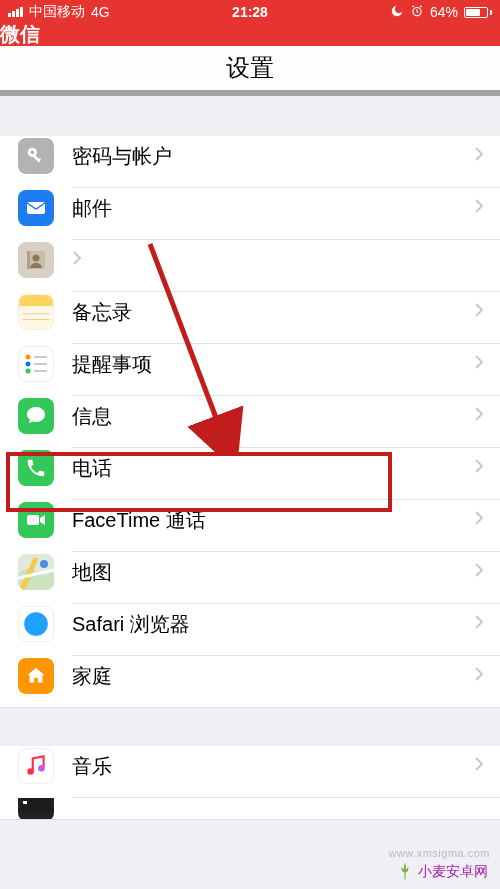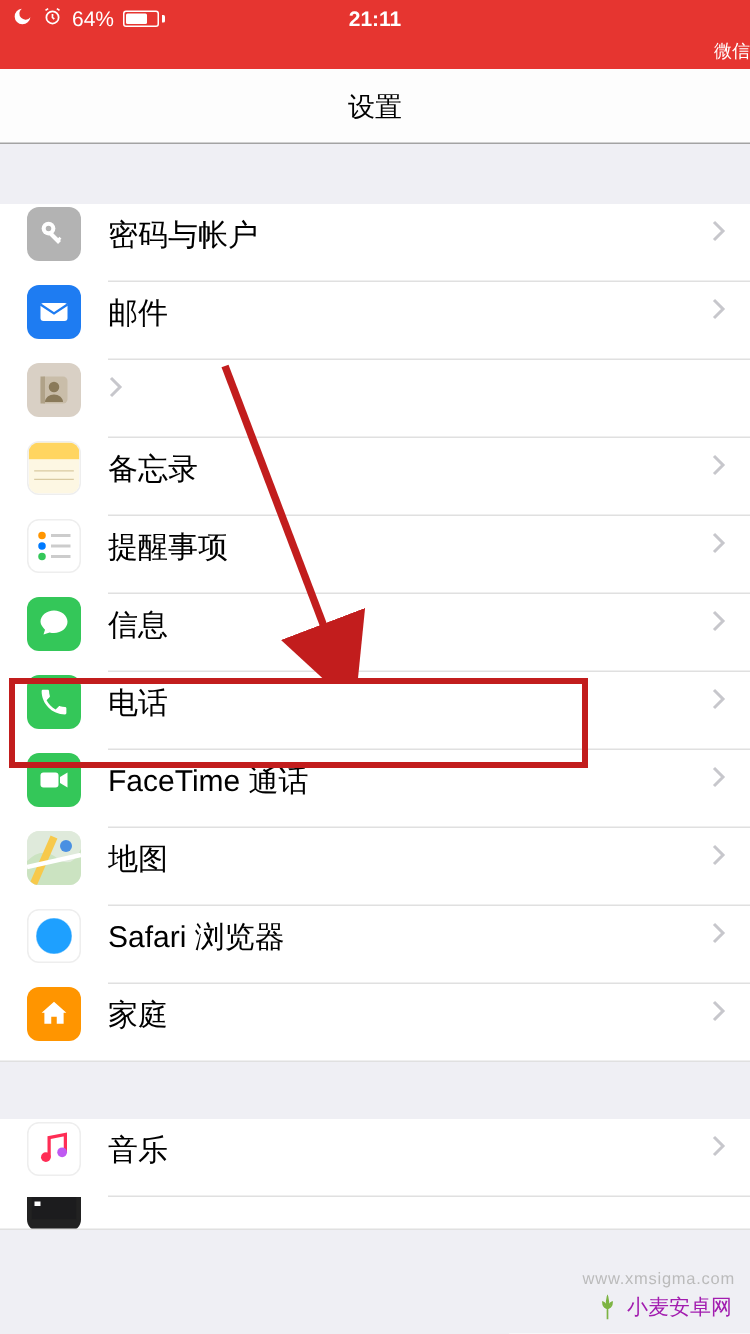--- a/index.html
+++ b/index.html
@@ -32,30 +32,31 @@
     .signal-bars span:nth-child(4){height:10px}
     .battery { display:flex; align-items:center; gap:2px; }
     .battery-body { width: 24px; height: 11px; border: 1px solid #fff; border-radius: 2px; position: relative; }
     .battery-fill { position:absolute; left:1px; top:1px; bottom:1px; width:64%; background:#fff; border-radius:1px;}
     .battery-tip { width:2px; height:5px; background:#fff; border-radius:0 1px 1px 0;}
 
     .app-title-bar {
       height: 22px;
       background: #e63530;
       color: #fff;
-      text-align: right;
-      font-size: 12px;
+      text-align: left;
+      font-size: 20px;
       line-height: 20px;
+      font-weight: bold;
     }
     .page-header {
       height: 50px;
       background:#fdfdfd;
-      border-bottom: 1px solid #a3a3a3;
+      border-bottom: 6px solid #a3a3a3;
       display:flex; align-items:center; justify-content:center;
-      font-size: 18px;
+      font-size: 24px;
       font-weight: 500;
       color:#000;
     }
 
     .group-gap { height: 40px; }
     .small-gap { height: 38px; }
 
     .list-group { background:#fff; }
     .row {
       display:flex;
@@ -116,21 +117,31 @@
       color:#bbb;
       letter-spacing:0.5px;
       z-index:60;
       margin-left:35px;
     }
   </style>
 </head>
 <body>
 
 <div class="status-bar">
-  <div class="status-center">21:11</div>
+  <div class="status-left">
+    <span class="signal-bars">
+        <span></span>
+        <span></span>
+        <span></span>
+        <span></span>
+      </span>
+    <span>中国移动</span>
+    <span>4G</span>
+  </div>
+  <div class="status-center">21:28</div>
   <div class="status-right">
     <span>
       <svg width="14" height="14" viewBox="0 0 24 24">
           <path fill="#fff" d="M21 12.8A9 9 0 1111.2 3a7 7 0 109.8 9.8z"></path>
         </svg>
     </span>
     <span>
       <svg width="14" height="14" viewBox="0 0 24 24">
           <circle cx="12" cy="13" r="7" fill="none" stroke="#fff" stroke-width="2"></circle>
           <path stroke="#fff" stroke-width="2" d="M12 9v4l2 2M4 5l3-2M20 5l-3-2"></path>

